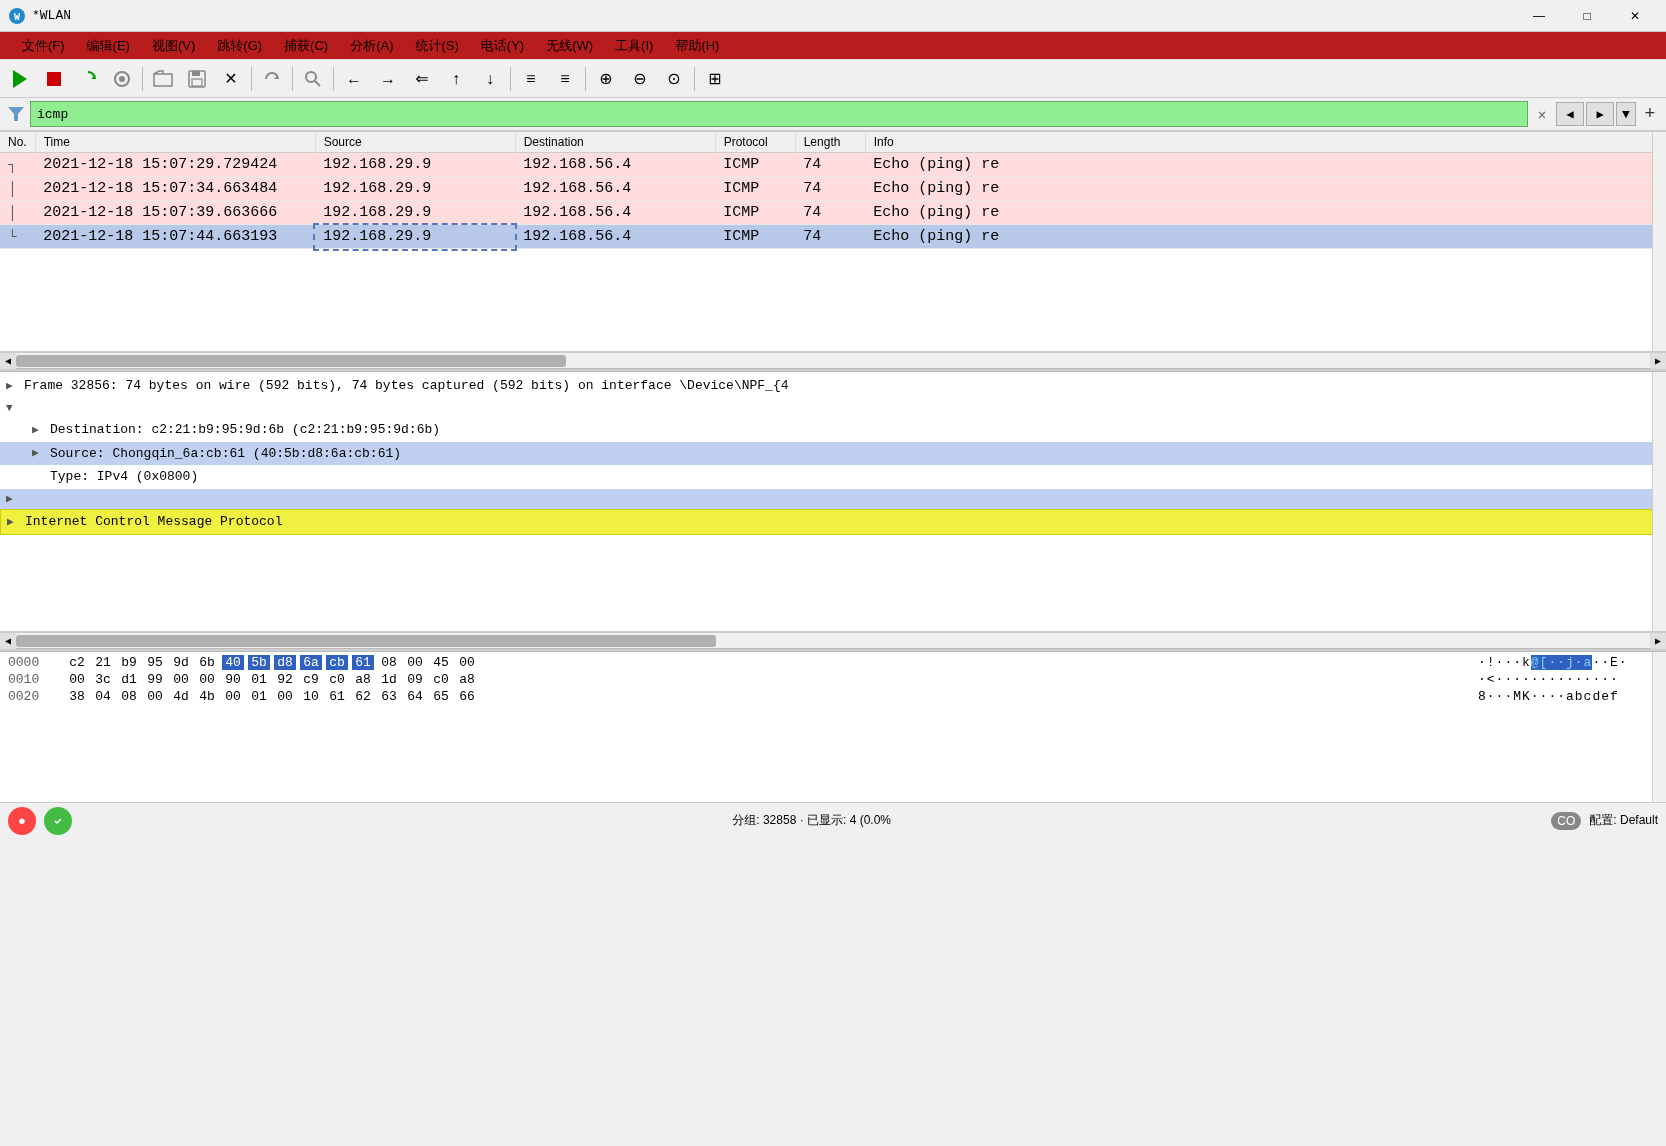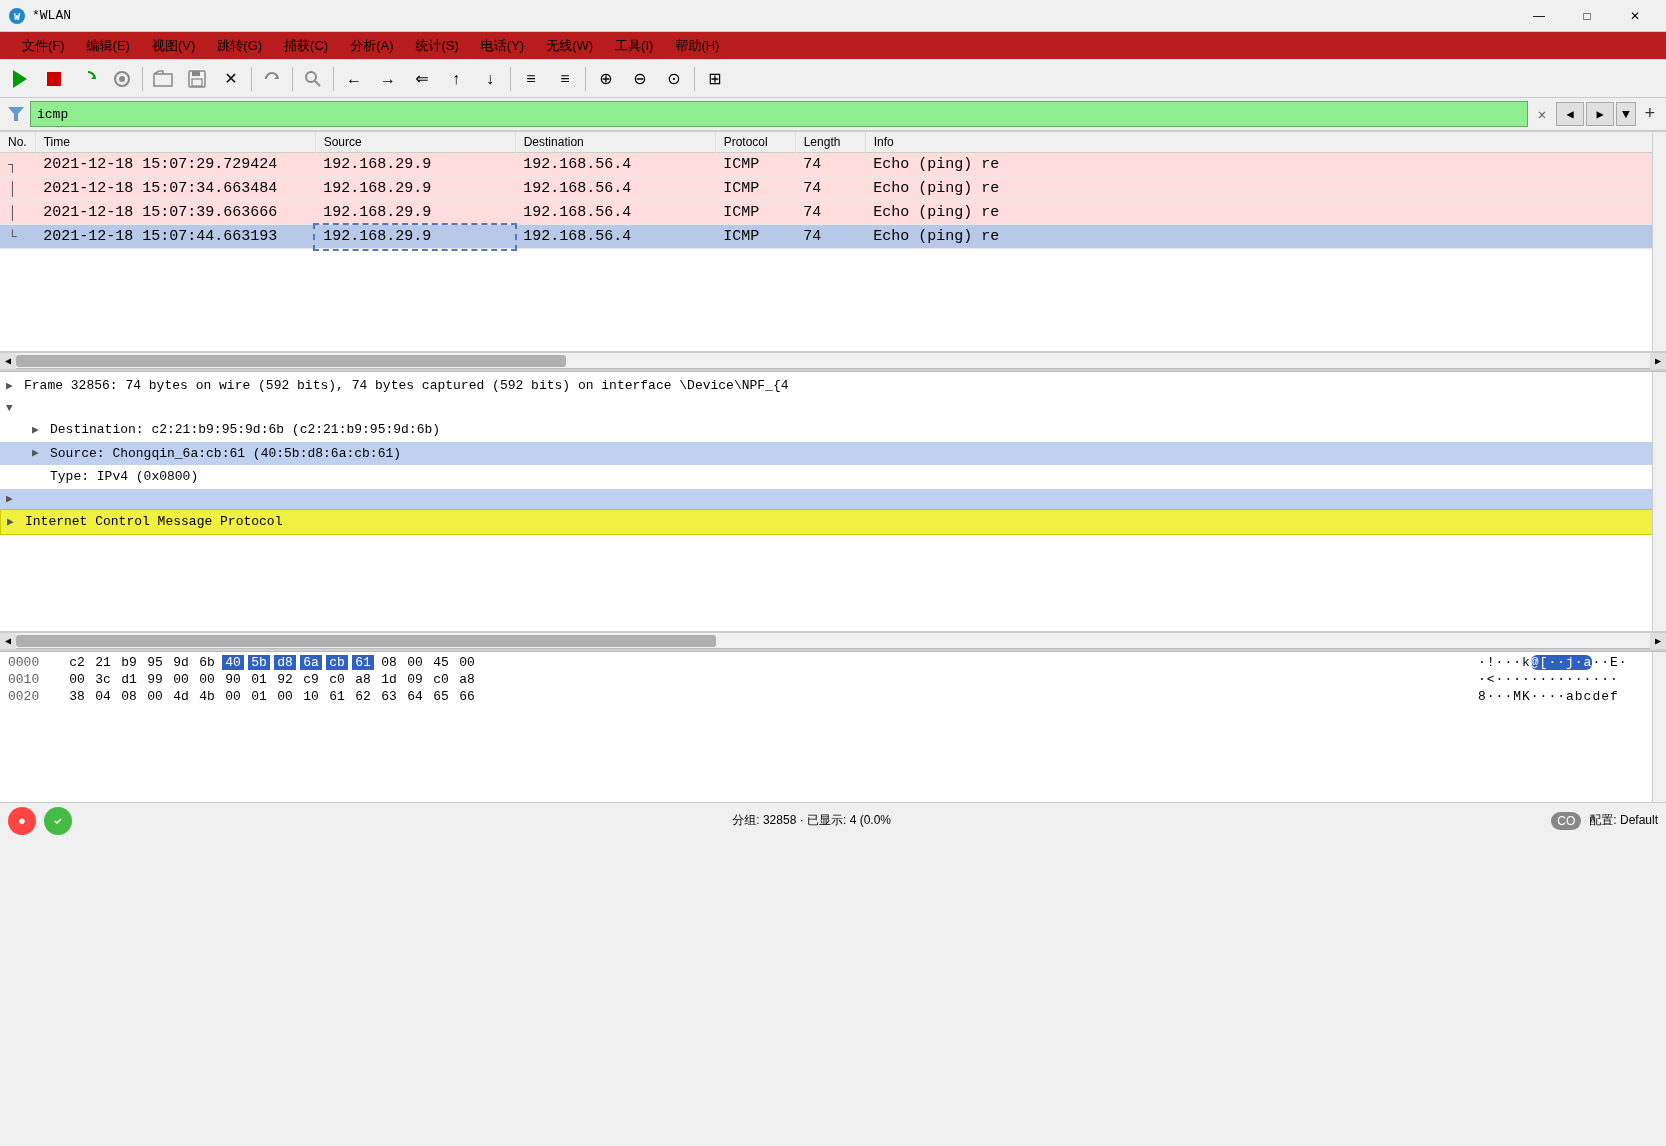--- a/index.html
+++ b/index.html
@@ -591,21 +591,21 @@
           <span class="hex-byte highlighted">5b</span>
           <span class="hex-byte highlighted">d8</span>
           <span class="hex-byte highlighted">6a</span>
           <span class="hex-byte highlighted">cb</span>
           <span class="hex-byte highlighted">61</span>
           <span class="hex-byte">08</span>
           <span class="hex-byte">00</span>
           <span class="hex-byte">45</span>
           <span class="hex-byte">00</span>
         </div>
-        <span class="hex-ascii"><span>·!···k</span><span style="background: rgb(48, 96, 192); color: #ffffff; border-radius: 6px;">@[··j·a</span><span>··E·</span></span>
+        <span class="hex-ascii"><span>·!···k</span><span style="background: rgb(48, 96, 192); color: #7dd3fc;">@[··j·a</span><span>··E·</span></span>
       </div>
       <div class="hex-row">
         <span class="hex-offset">0010</span>
         <div class="hex-bytes">
           <span class="hex-byte">00</span>
           <span class="hex-byte">3c</span>
           <span class="hex-byte">d1</span>
           <span class="hex-byte">99</span>
           <span class="hex-byte">00</span>
           <span class="hex-byte">00</span>

